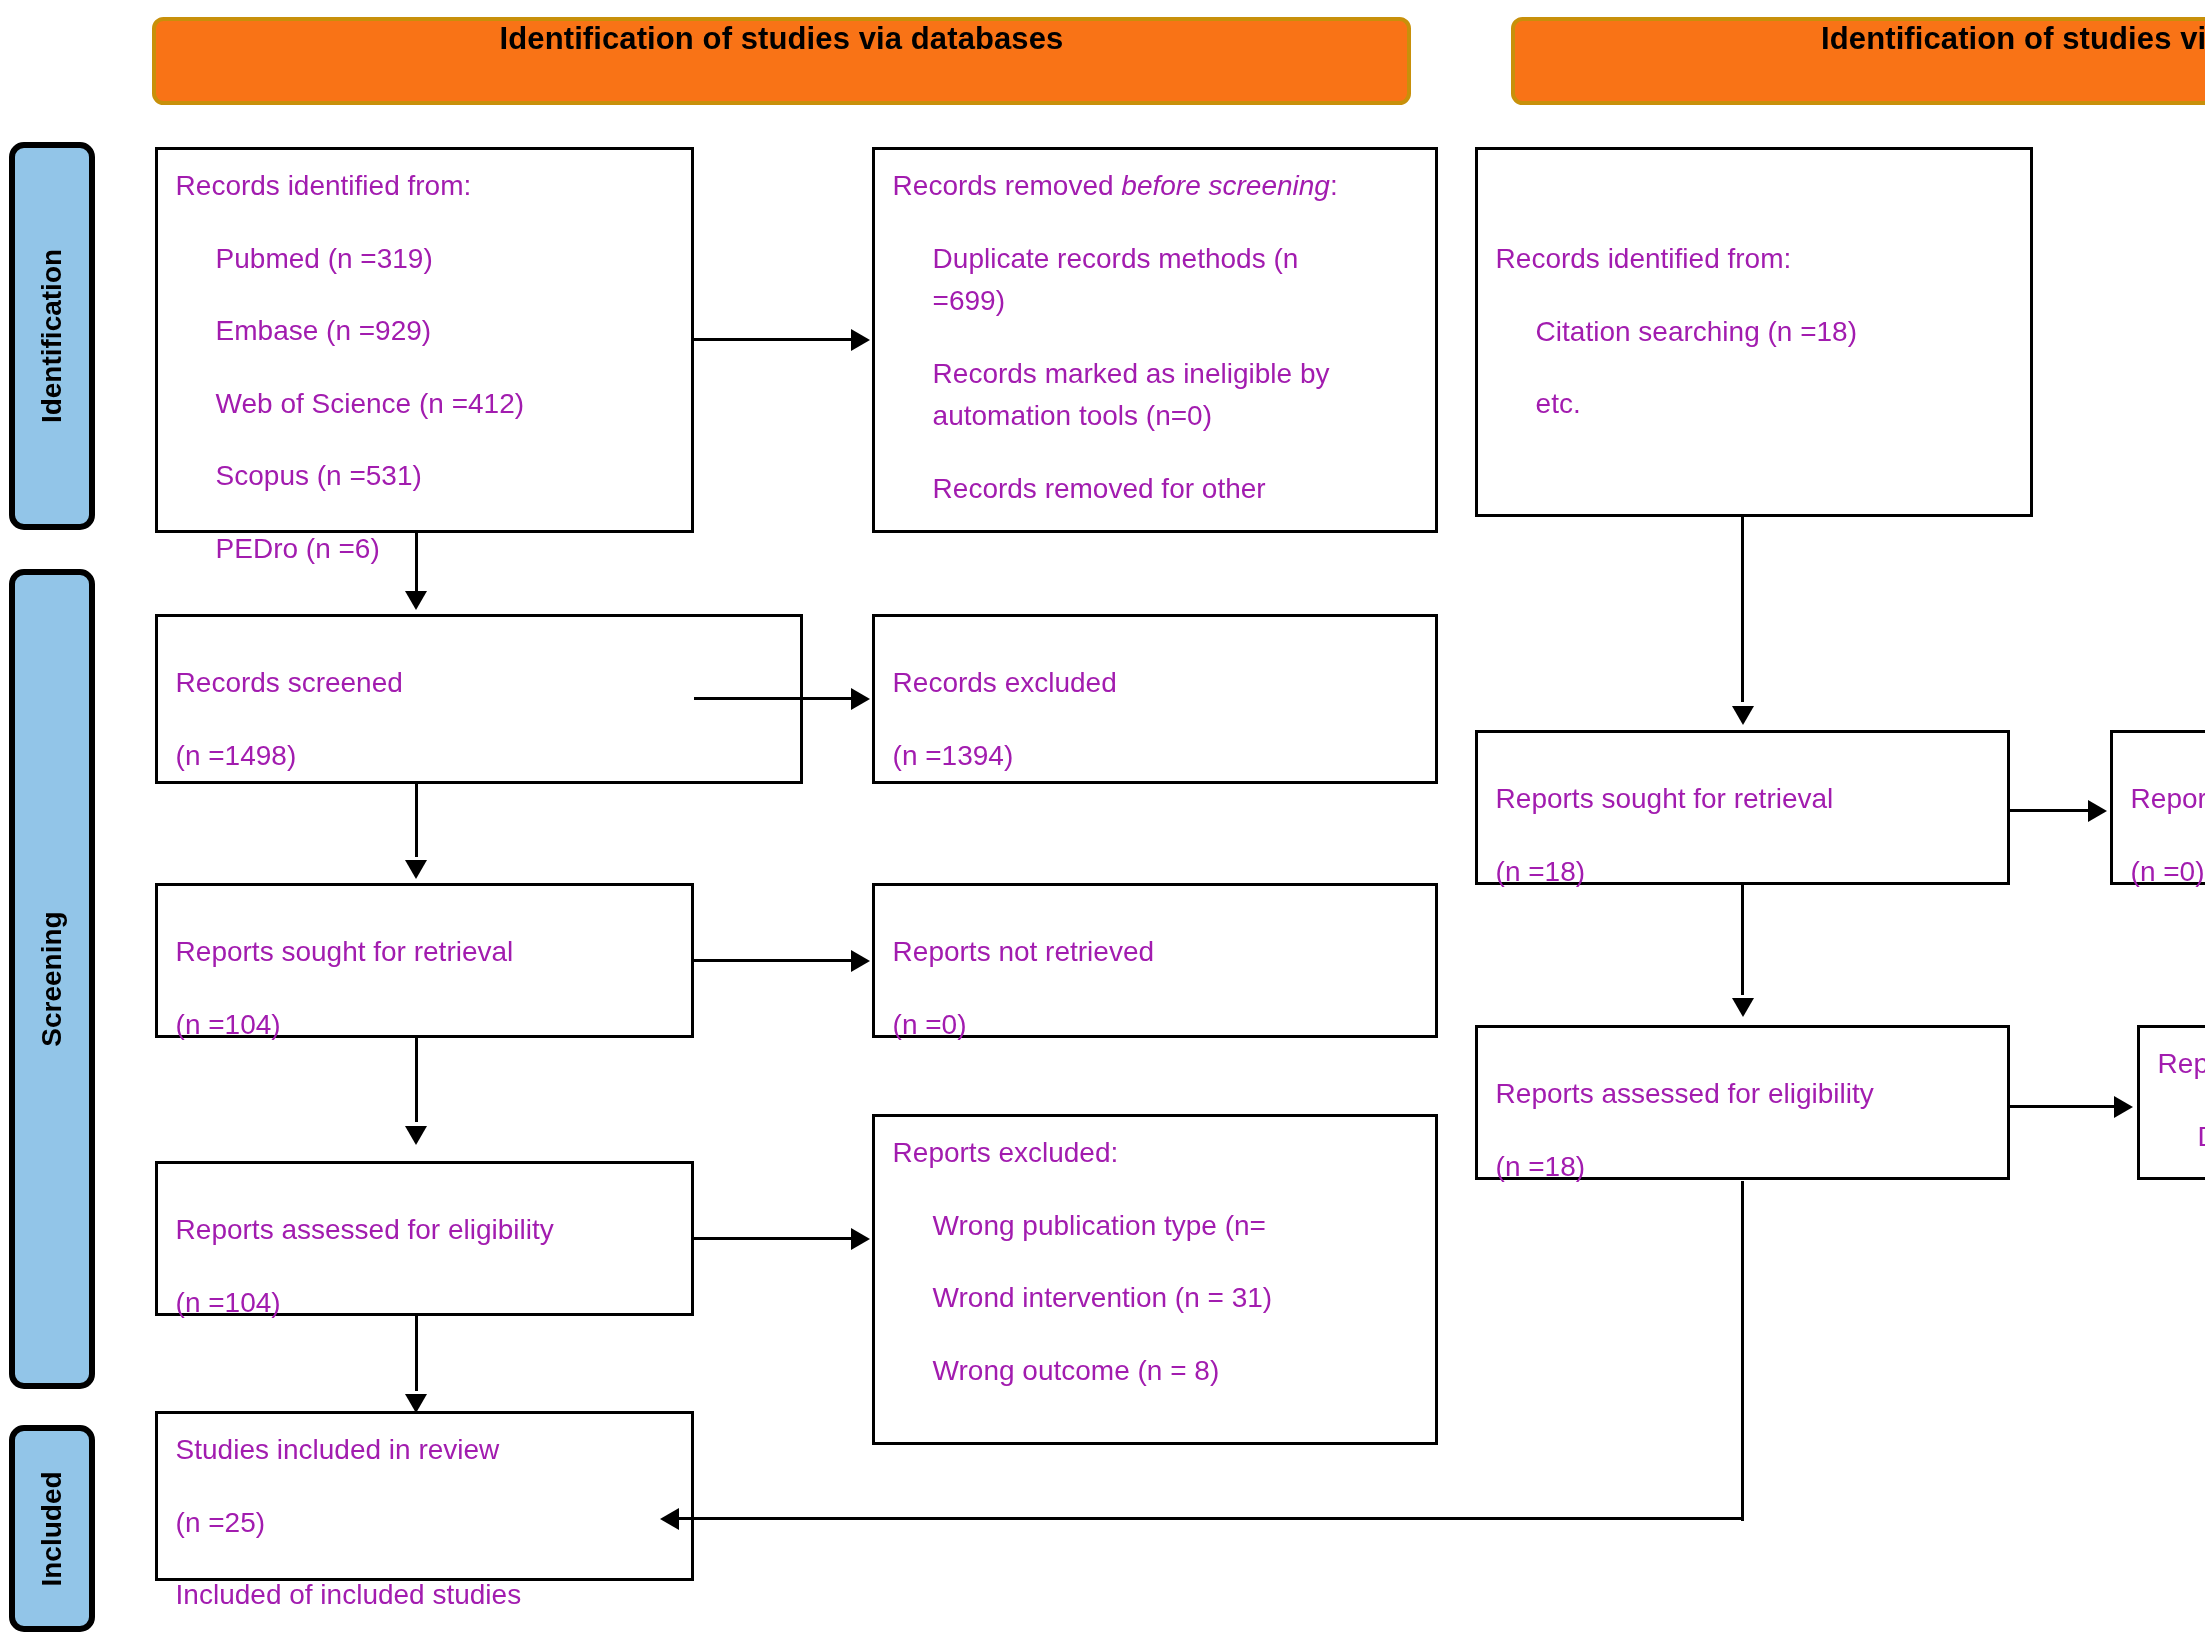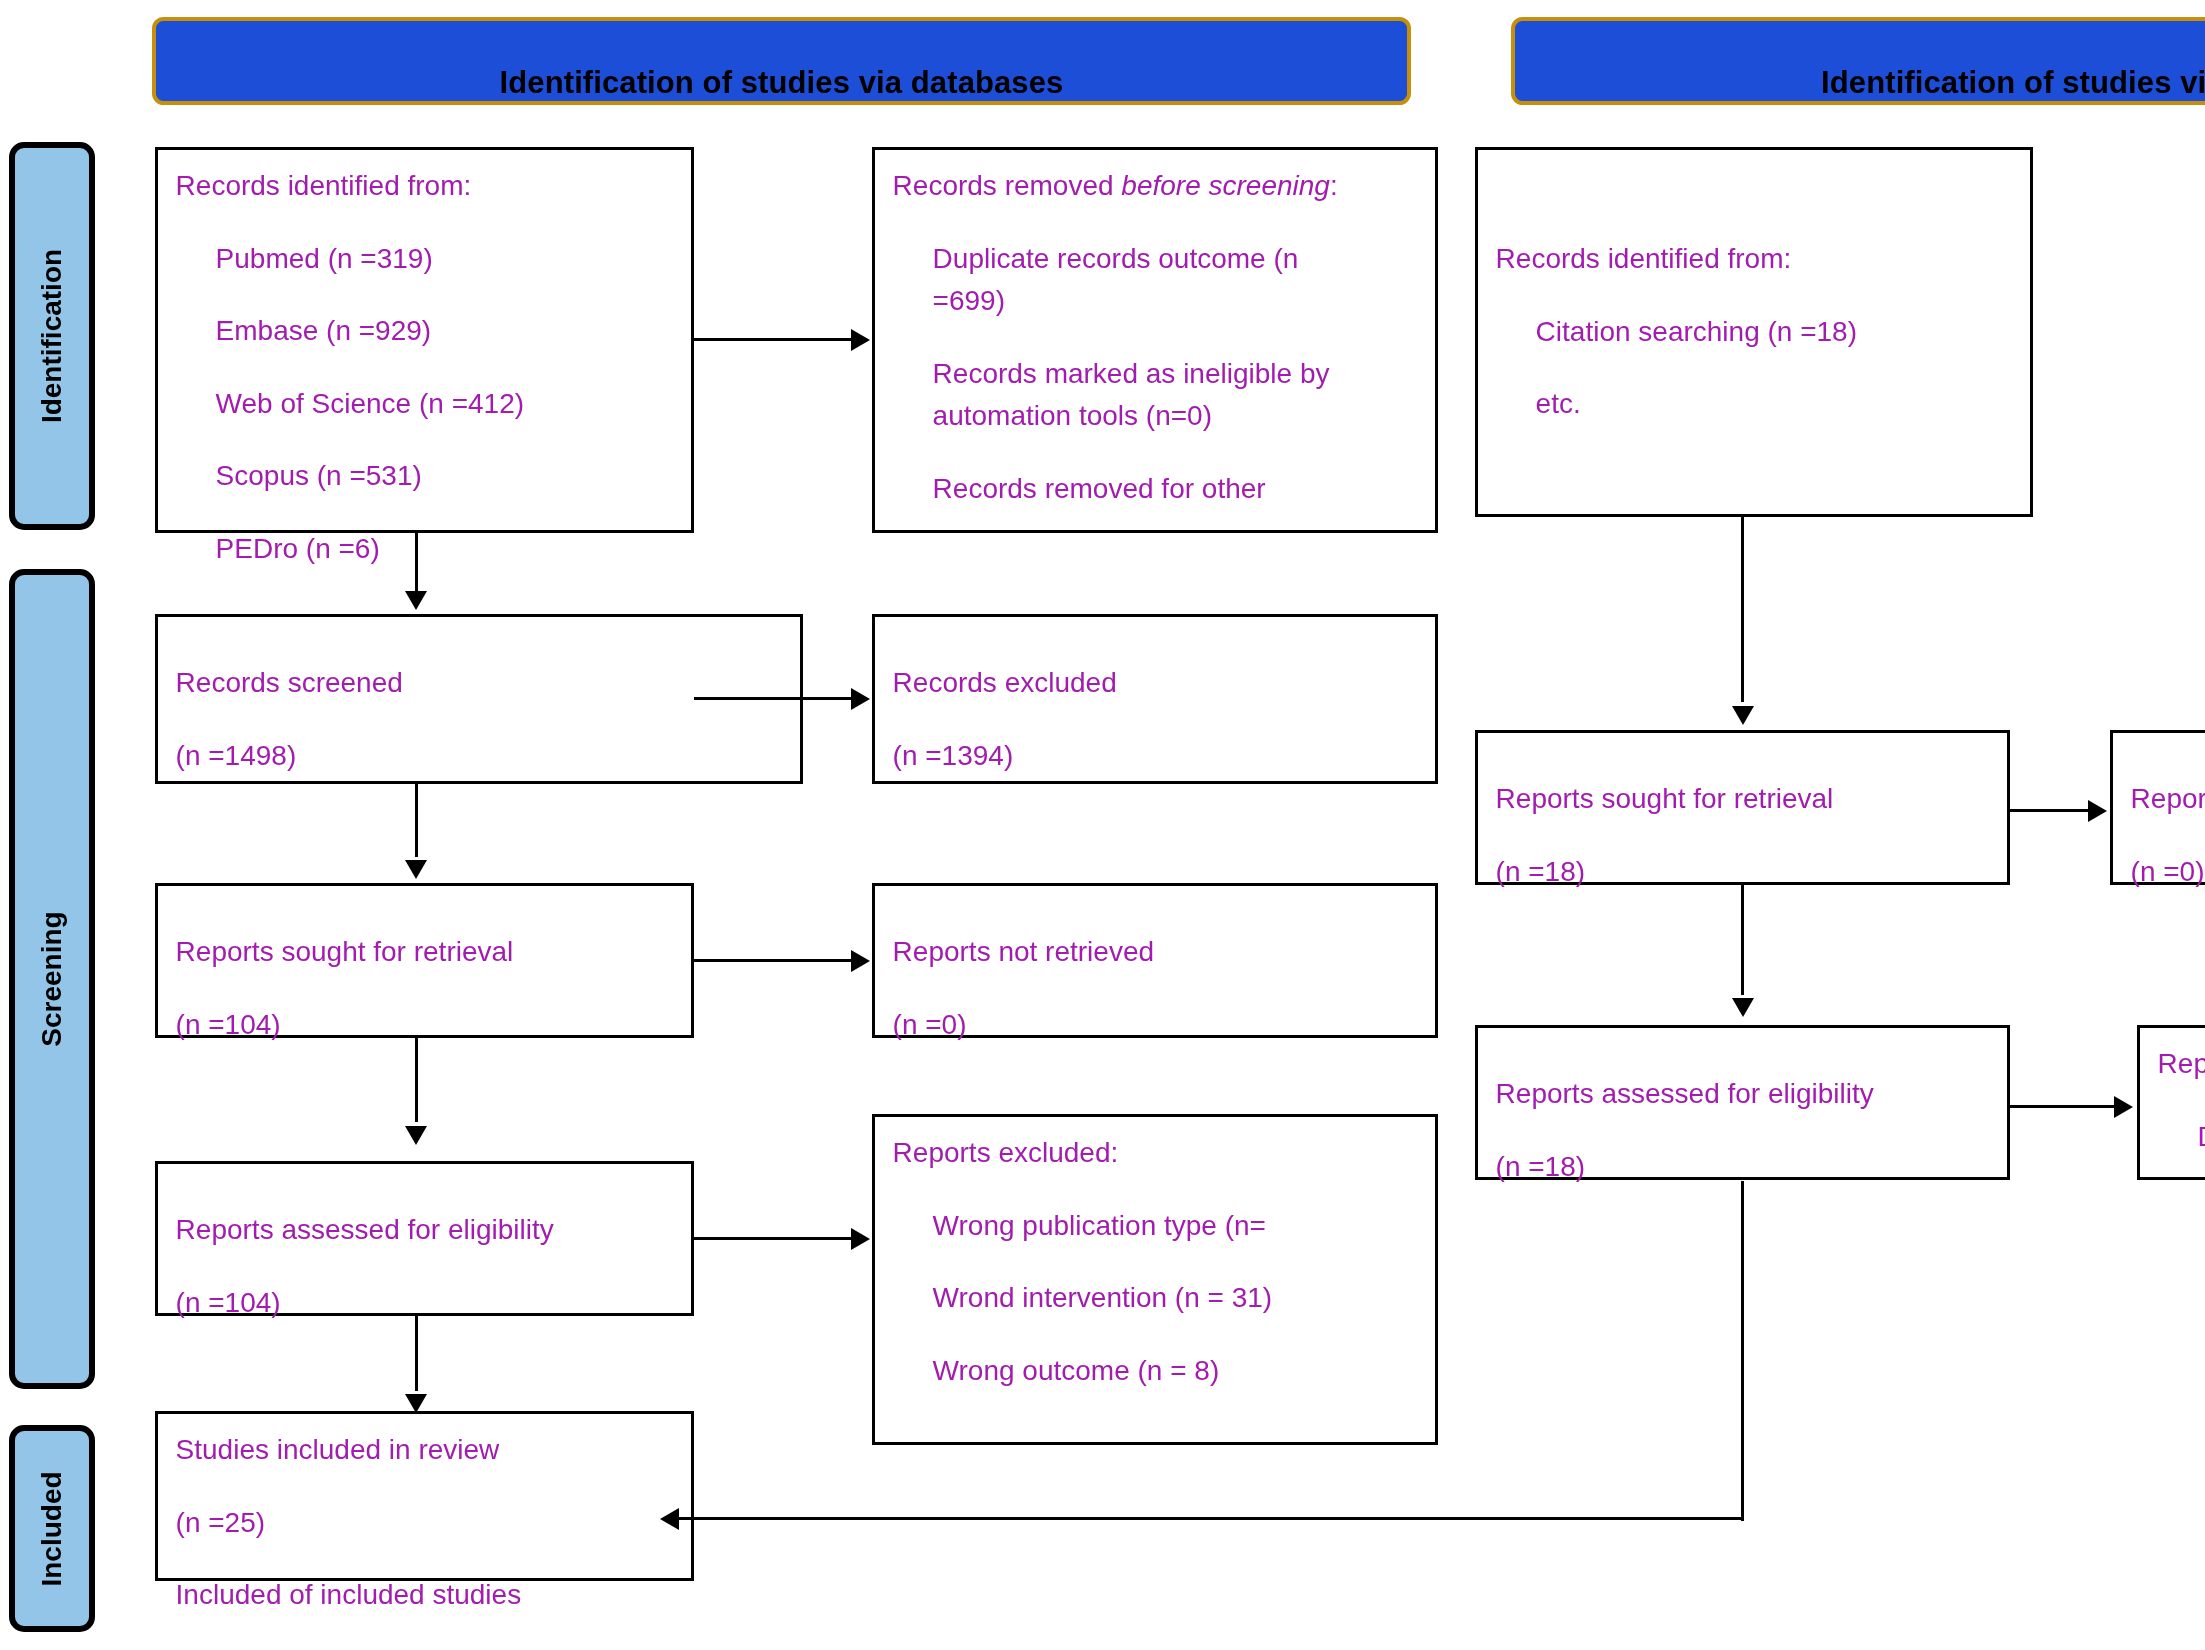--- a/index.html
+++ b/index.html
@@ -7,26 +7,26 @@
   #stage{
     position:relative;
     width:2781px;
     height:1650px;
     background:#ffffff;
     overflow:hidden;
   }
   
   .banner{
     position:absolute;
-    background:#1d4ed8;
+    background:#f97316;
     border:4.4px solid #C8900A;
     border-radius:11.5px;
     box-sizing:border-box;
     display:flex;
-    align-items:flex-end;
+    align-items:flex-start;
     justify-content:center;
     text-align:center;
   }
   .banner span{
     font-size:31px;
     font-weight:bold;
     color:#000;
     letter-spacing:0.1px;
   }
   
@@ -122,21 +122,21 @@
     <p>Records identified from:</p>
     <p class="indent gap">Pubmed (n =319)</p>
     <p class="indent gap">Embase (n =929)</p>
     <p class="indent gap">Web of Science (n =412)</p>
     <p class="indent gap">Scopus (n =531)</p>
     <p class="indent gap">PEDro (n =6)</p>
   </div>
 
   <div class="box" style="left:872px; top:147px; width:566px; height:386px; overflow:hidden;">
     <p><span>Records removed </span><em>before screening</em><span>:</span></p>
-    <p class="indent gap">Duplicate   records   outcome     (n</p>
+    <p class="indent gap">Duplicate   records   methods     (n</p>
     <p class="indent">=699)</p>
     <p class="indent gap">Records  marked  as  ineligible  by</p>
     <p class="indent">automation tools (n=0)</p>
     <p class="indent gap">Records   removed   for   other</p>
   </div>
 
   <div class="box" style="left:155px; top:614px; width:648px; height:170px;">
     <p class="gap">Records screened</p>
     <p class="gap">(n =1498)</p>
   </div>

